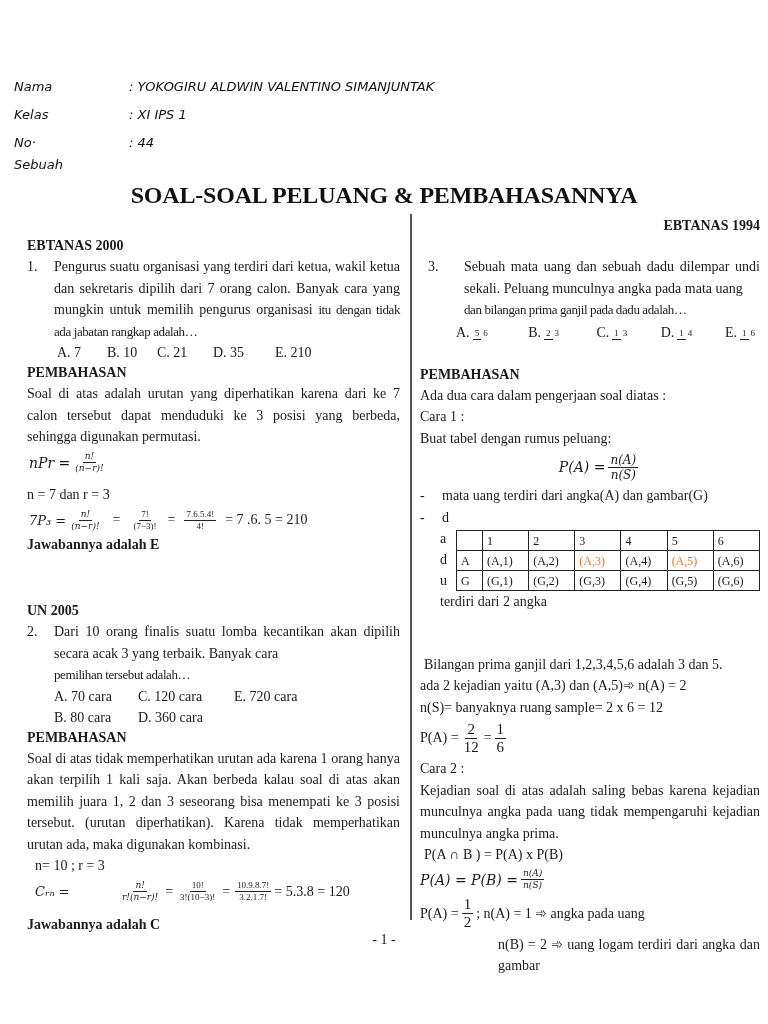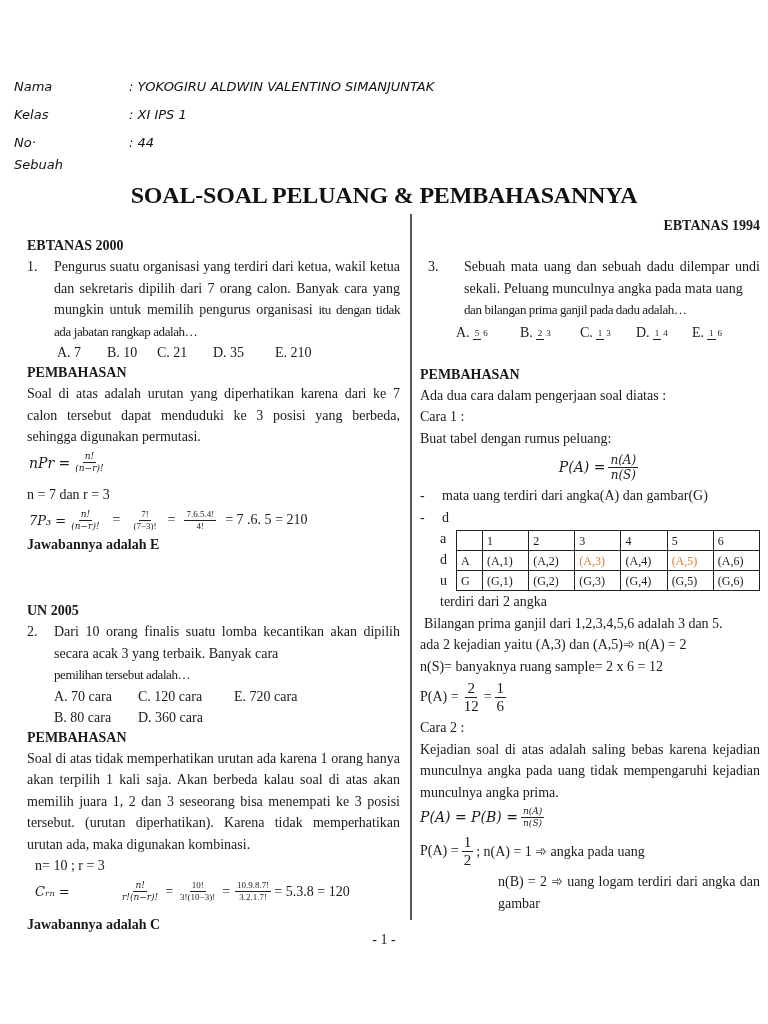--- a/index.html
+++ b/index.html
@@ -151,21 +151,21 @@
   </div>
 </div>
 
 <div class="col right-col">
   <div class="sec-head" style="padding-left:8px;text-align:right;">EBTANAS 1994</div>
   <div class="q" style="margin-top:20px;padding-left:36px;margin-left:8px;">
     <span class="qn">3.</span>
     <span>Sebuah mata uang dan sebuah dadu dilempar undi sekali. Peluang munculnya angka pada mata uang</span>
     <span class="cond" style="display:block;text-align:left;">dan bilangan prima ganjil pada dadu adalah…</span>
   </div>
-  <div class="opts" style="padding-left:36px;align-items:center;height:24px;">
+  <div class="opts" style="padding-left:36px;align-items:center;height:24px;justify-content:space-between;">
     <span style="width:64px"><span>A.</span><span class="frac"><span class="num">5</span><span class="den">6</span></span></span>
     <span style="width:60px"><span>B.</span><span class="frac"><span class="num">2</span><span class="den">3</span></span></span>
     <span style="width:56px"><span>C.</span><span class="frac"><span class="num">1</span><span class="den">3</span></span></span>
     <span style="width:56px"><span>D.</span><span class="frac"><span class="num">1</span><span class="den">4</span></span></span>
     <span><span>E.</span><span class="frac"><span class="num">1</span><span class="den">6</span></span></span>
   </div>
 
   <div class="sec-head" style="margin-top:20px;">PEMBAHASAN</div>
   <div class="line">Ada dua cara dalam pengerjaan soal diatas :</div>
   <div class="line">Cara 1 :</div>
@@ -217,37 +217,38 @@
         <td>(G,2)</td>
         <td>(G,3)</td>
         <td>(G,4)</td>
         <td>(G,5)</td>
         <td>(G,6)</td>
       </tr>
     </tbody>
       </table>
   </div>
   <div class="line" style="padding-left:20px;">terdiri dari 2 angka</div>
-  <div class="line" style="padding-left:4px;">Bilangan prima ganjil dari 1,2,3,4,5,6 adalah 3 dan 5.</div>
+  <div class="line" style="padding-left:4px;margin-top:41px;">Bilangan prima ganjil dari 1,2,3,4,5,6 adalah 3 dan 5.</div>
   <div class="line">ada 2 kejadian yaitu (A,3) dan (A,5)➾ n(A) = 2</div>
   <div class="line">n(S)= banyaknya ruang sample= 2 x 6 = 12</div>
   <div class="eqrow" style="height:40px;">
     <span>P(A) =</span>
     <span class="frac big">
       <span class="num">2</span>
       <span class="den">12</span>
     </span>
     <span>=</span>
     <span class="frac big">
       <span class="num">1</span>
       <span class="den">6</span>
     </span>
   </div>
   <div class="line">Cara 2 :</div>
   <div class="para">Kejadian soal di atas adalah saling bebas karena kejadian munculnya angka pada uang tidak mempengaruhi kejadian munculnya angka prima.</div>
+  <div class="line" style="padding-left:4px;">P(A ∩ B ) = P(A) x P(B)</div>
   <div class="eqrow" style="height:28px;">
     <span class="mathi" style="font-size:14px;">P(A) = P(B) =</span>
     <span class="frac mathi">
       <span class="num">n(A)</span>
       <span class="den">n(S)</span>
     </span>
   </div>
   <div class="eqrow" style="height:40px;">
     <span>P(A) =</span>
     <span class="frac big">

